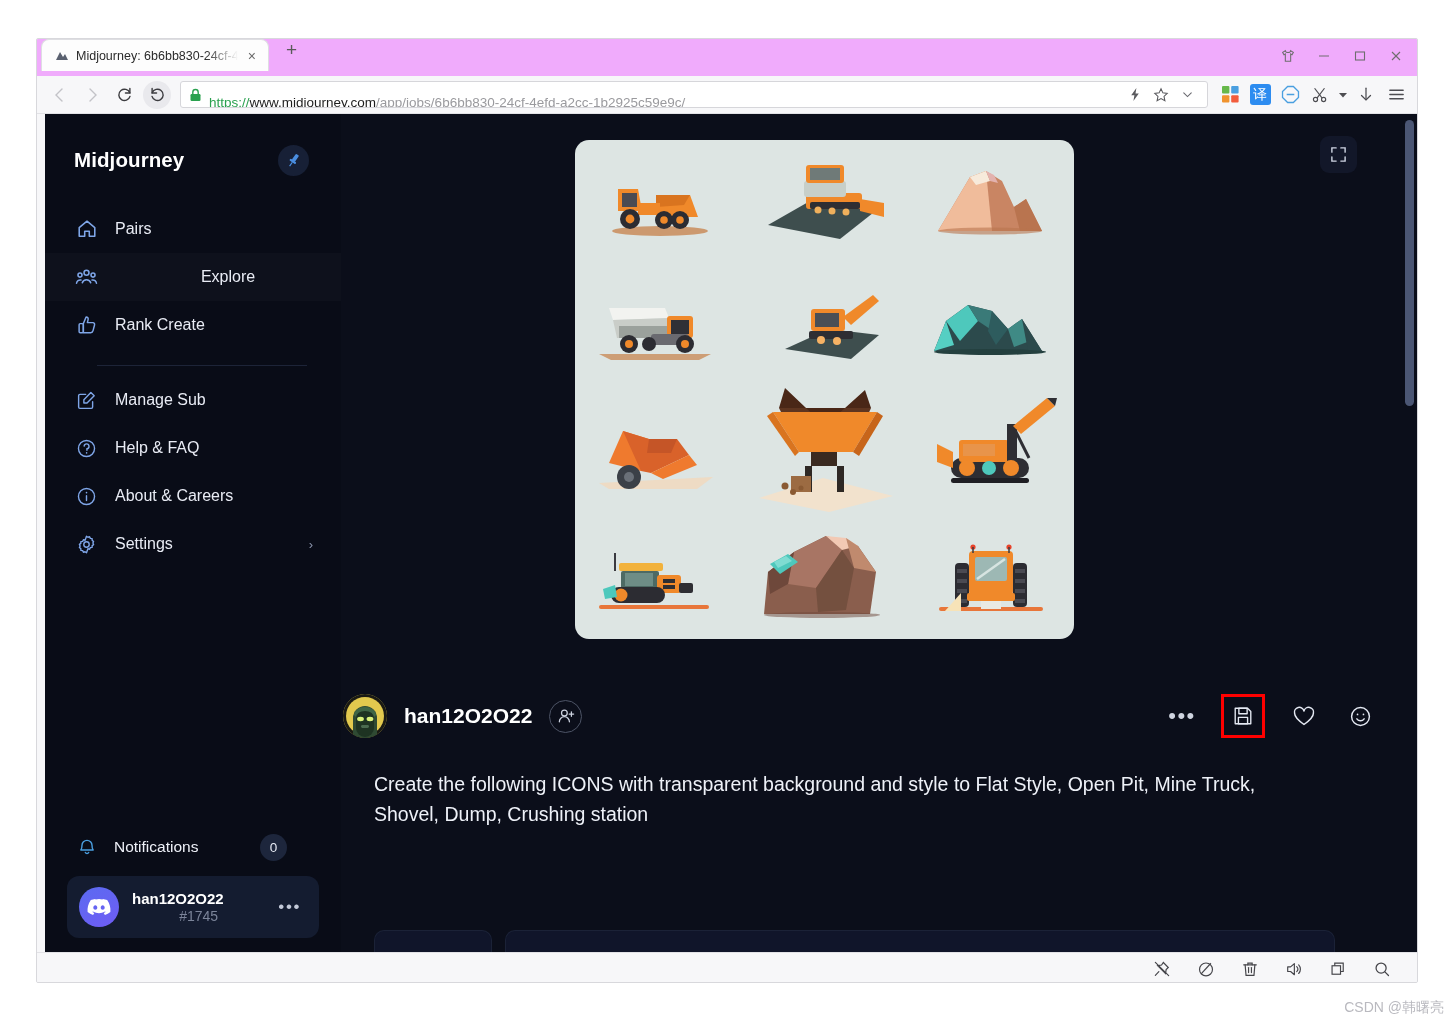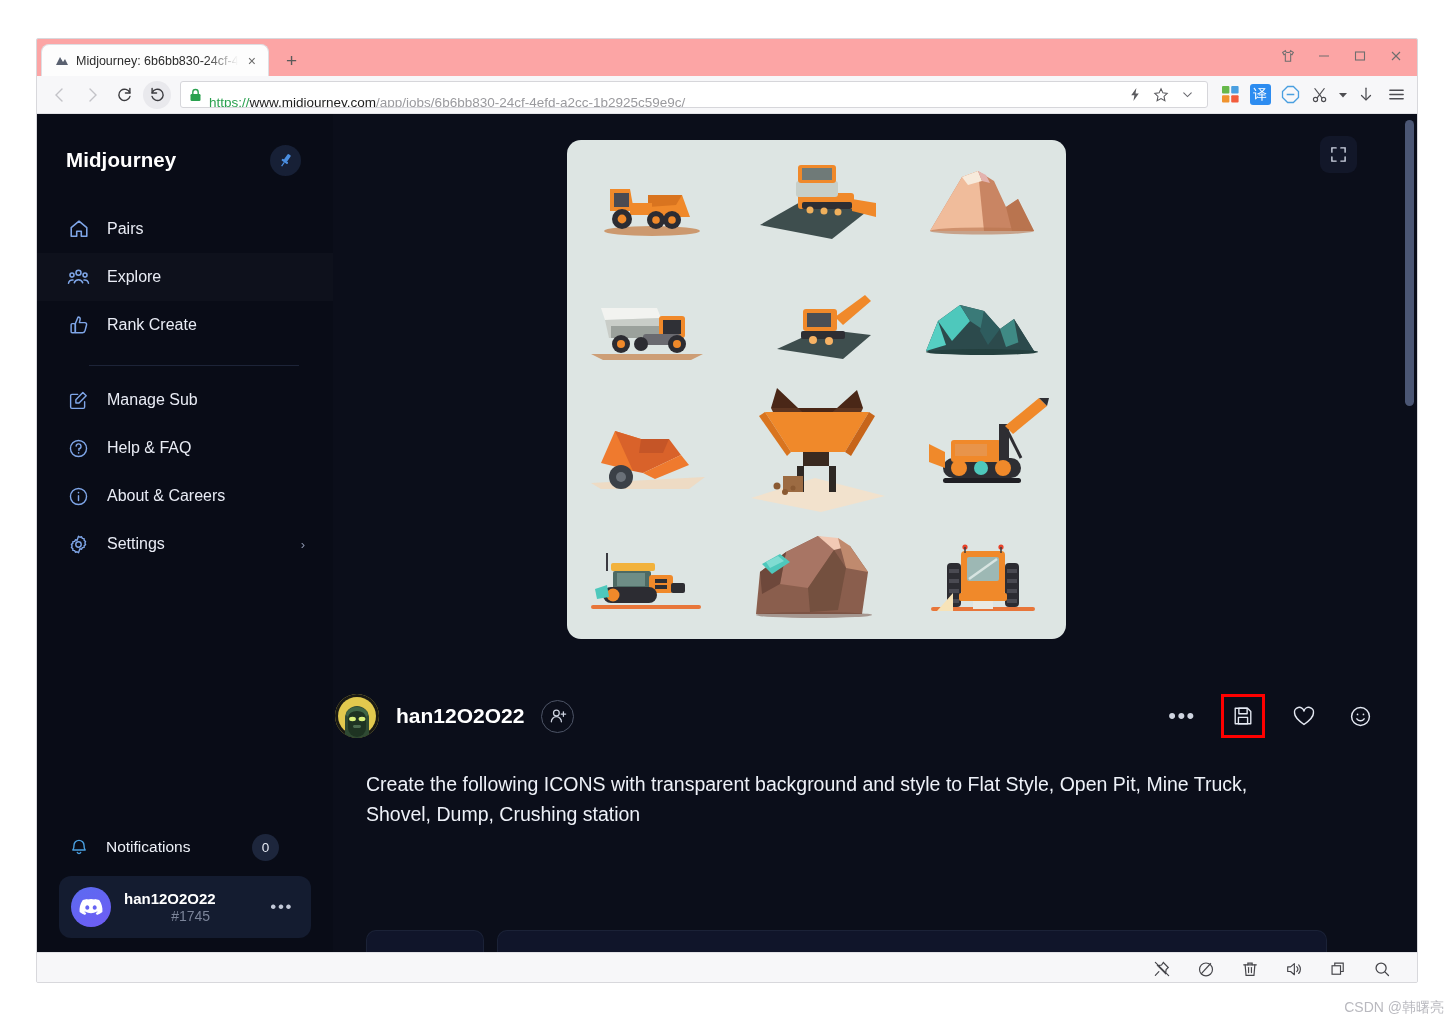--- a/index.html
+++ b/index.html
@@ -17,23 +17,23 @@
     background: #f7f7f9;
     border: 1px solid #d8d8dc;
     border-radius: 2px;
     overflow: hidden;
   }
 
   
   #tabstrip {
     position: relative;
     height: 37px;
-    background: #fca5a5;
+    background: #f0abfc;
     display: flex;
-    align-items: flex-end;
+    align-items: flex-start;
   }
   .tab {
     display: flex; align-items: center; gap: 7px;
     height: 32px;
     padding: 0 9px 0 12px;
     margin-left: 4px;
     width: 228px;
     background: #fdfdfd;
     border-radius: 8px 8px 0 0;
     border: 1px solid #dedee2;
@@ -104,20 +104,21 @@
   #toolbar-extras { display: flex; align-items: center; gap: 4px; }
   .tb-ico { width: 26px; height: 26px; display: flex; align-items: center; justify-content: center; color: #4d4d52; }
 
   
   #viewport {
     position: relative;
     height: calc(945px - 37px - 38px - 32px);
     background: #0b0e1a;
     overflow: hidden;
     display: flex;
+    margin-left: 8px;
   }
 
   
   #sidebar {
     width: 296px; flex: 0 0 296px;
     background: #090c17;
     position: relative;
     padding-top: 26px;
   }
   #brand-row {
@@ -132,21 +133,21 @@
     display: flex; align-items: center; justify-content: center;
   }
   .nav-list { margin-top: 25px; }
   .nav-item {
     display: flex; align-items: center; gap: 17px;
     height: 48px;
     padding-left: 30px;
     color: #e9ecf5;
     font-size: 16px;
   }
-  .nav-item.hovered { background: rgba(255,255,255,0.025); }
+  .nav-item.hovered { background: rgba(255,255,255,0.025); text-align: center; }
   .nav-ico { width: 23px; height: 23px; flex: 0 0 23px; display: flex; align-items: center; justify-content: center; color: #7fa6e8; }
   .nav-label { flex: 1 1 auto; }
   .nav-chevron { color: #8a93ab; font-size: 13px; margin-right: 28px; }
   #nav-divider { height: 1px; background: #1d2438; margin: 16px 34px 10px 52px; }
 
   #sidebar-bottom { position: absolute; left: 0; right: 0; bottom: 0; padding: 0 22px 14px 22px; }
   #notifications-row {
     display: flex; align-items: center; gap: 16px;
     padding-left: 8px; height: 46px;
     color: #eef1f8; font-size: 15.5px;

